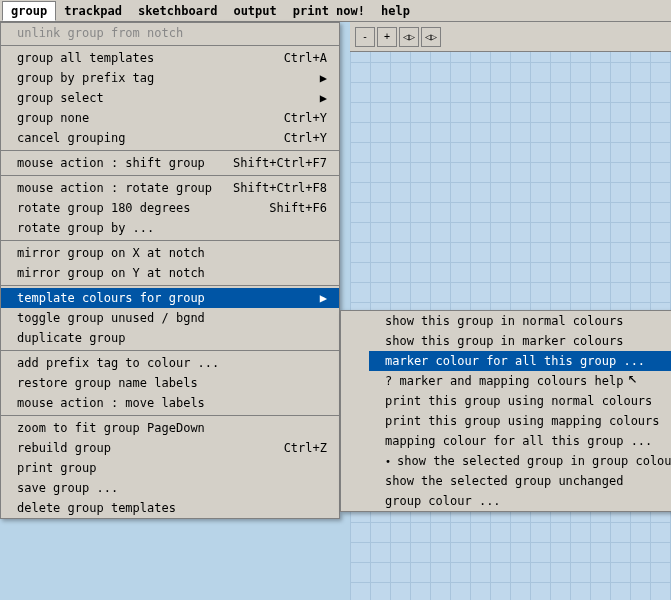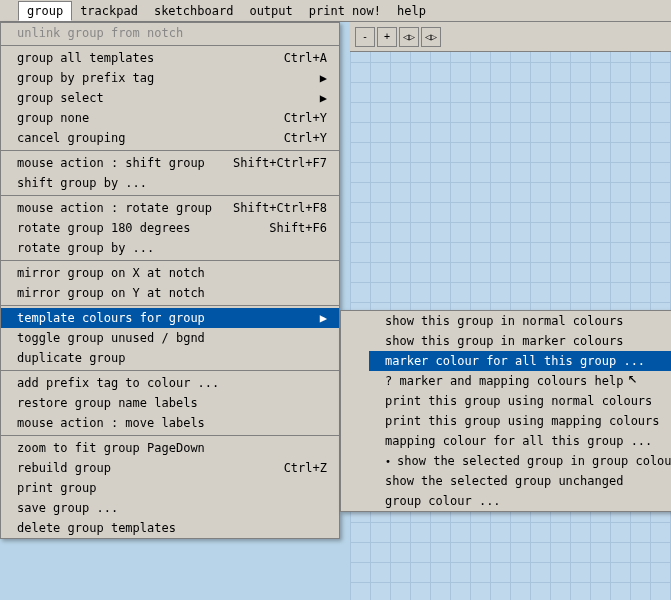--- a/index.html
+++ b/index.html
@@ -13,23 +13,24 @@
       position: relative;
     }
 
     
     .menubar {
       display: flex;
       align-items: center;
       background: #d4d0c8;
       border-bottom: 1px solid #808080;
       height: 22px;
-      padding: 0 18px;
+      padding: 0 2px;
       position: relative;
       z-index: 100;
+      font-weight: bold;
     }
     .menu-item {
       padding: 2px 8px;
       cursor: pointer;
       white-space: nowrap;
       color: #000;
     }
     .menu-item.active {
       background: #fff;
       color: #000;
@@ -199,23 +200,20 @@
   </div>
   <div class="dropdown-item">
     <span>cancel  grouping</span>
     <span class="dropdown-shortcut">Ctrl+Y</span>
   </div>
   <div style="border-top:1px solid #808080; margin: 2px 0;"></div>
   <div class="dropdown-item">
     <span>mouse  action :  shift  group</span>
     <span class="dropdown-shortcut">Shift+Ctrl+F7</span>
   </div>
-  <div class="dropdown-item">
-    <span>shift  group  by  ...</span>
-  </div>
   <div style="border-top:1px solid #808080; margin: 2px 0;"></div>
   <div class="dropdown-item">
     <span>mouse  action :  rotate  group</span>
     <span class="dropdown-shortcut">Shift+Ctrl+F8</span>
   </div>
   <div class="dropdown-item">
     <span>rotate  group  180  degrees</span>
     <span class="dropdown-shortcut">Shift+F6</span>
   </div>
   <div class="dropdown-item">

